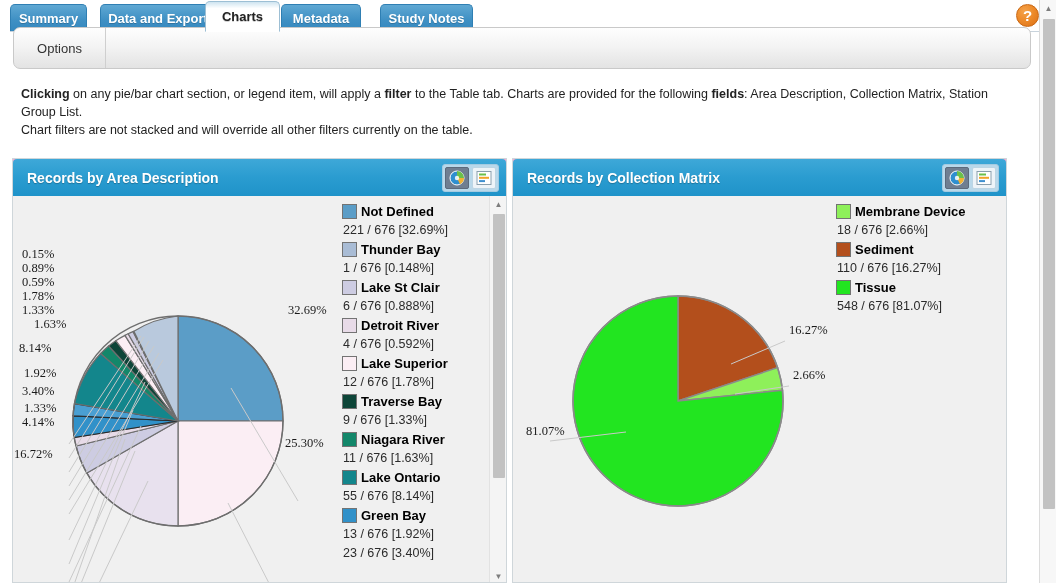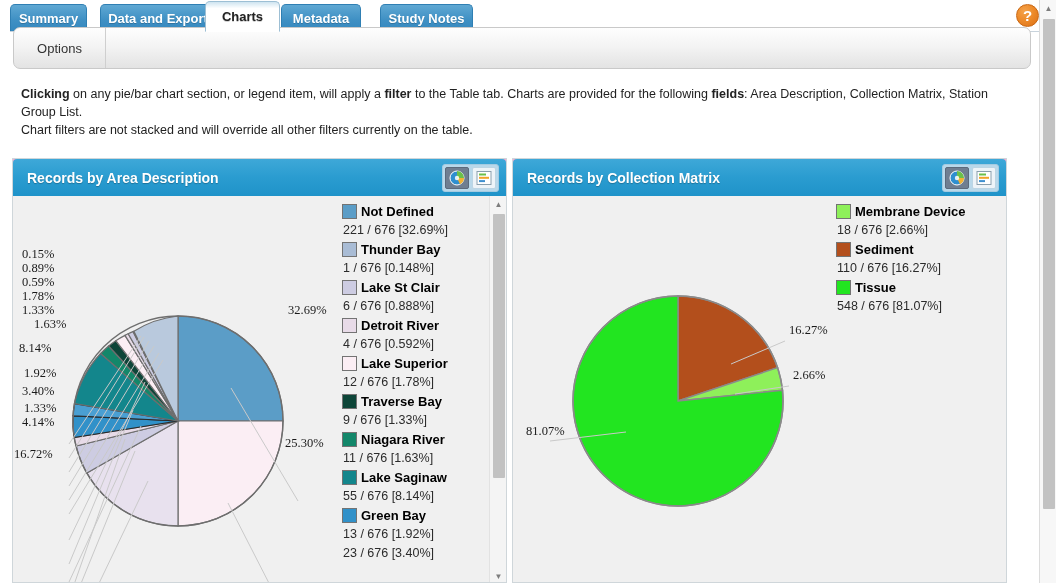--- a/index.html
+++ b/index.html
@@ -346,21 +346,21 @@
             <div class="leg-item">
               <div class="leg-row">
                 <span class="swatch" style="background: rgb(19, 135, 106);"></span>
                 <span class="leg-name">Niagara River</span>
               </div>
               <div class="leg-sub">11 / 676 [1.63%]</div>
             </div>
             <div class="leg-item">
               <div class="leg-row">
                 <span class="swatch" style="background: rgb(19, 134, 140);"></span>
-                <span class="leg-name">Lake Saginaw</span>
+                <span class="leg-name">Lake Ontario</span>
               </div>
               <div class="leg-sub">55 / 676 [8.14%]</div>
             </div>
             <div class="leg-item">
               <div class="leg-row">
                 <span class="swatch" style="background: rgb(49, 145, 201);"></span>
                 <span class="leg-name">Green Bay</span>
               </div>
               <div class="leg-sub">13 / 676 [1.92%]</div>
             </div>

